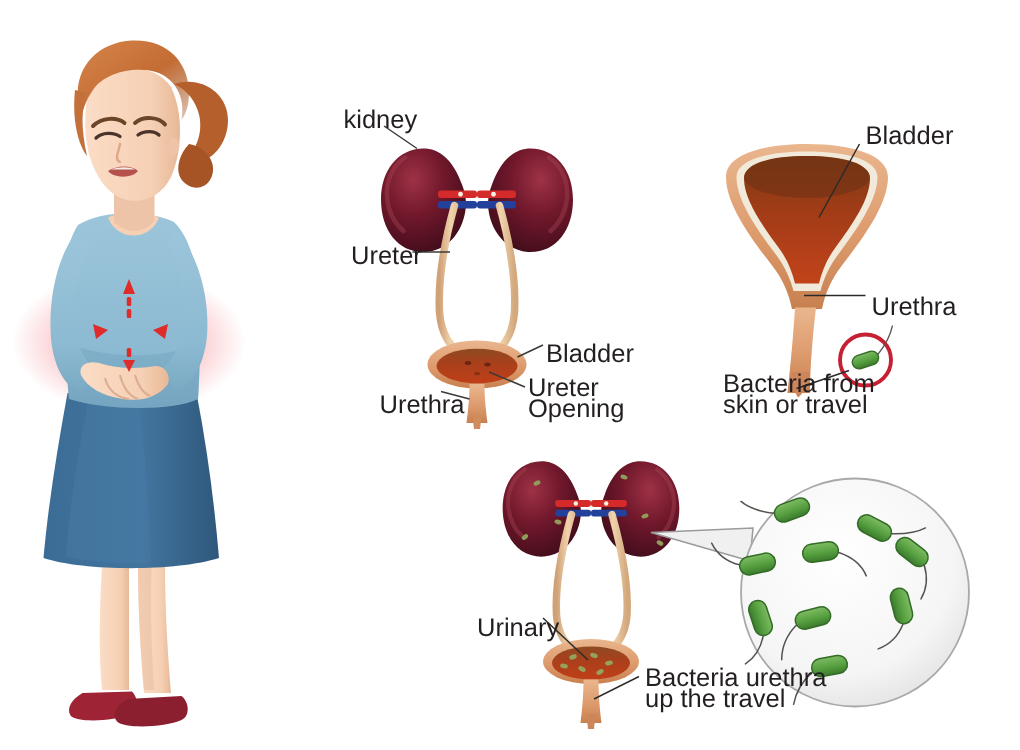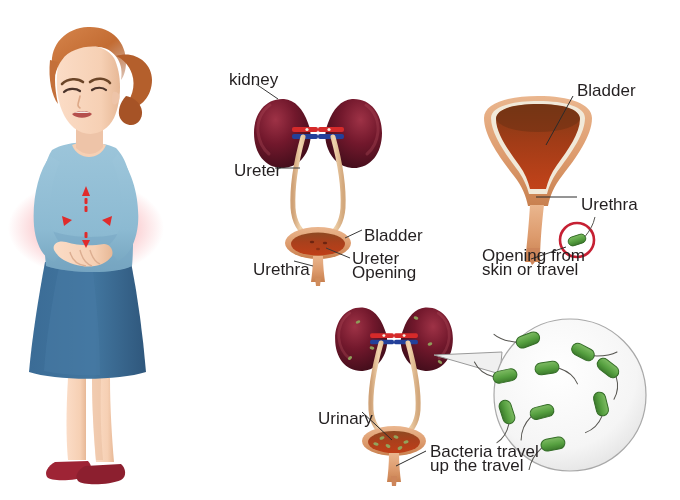--- a/index.html
+++ b/index.html
@@ -336,20 +336,20 @@
 
   <div class="lbl" style="left:229px; top:73px;">kidney</div>
   <div class="lbl" style="left:234px; top:164px;">Ureter</div>
   <div class="lbl" style="left:364px; top:229px;">Bladder</div>
   <div class="lbl" style="left:352px; top:252px;">Ureter</div>
   <div class="lbl" style="left:352px; top:266px;">Opening</div>
   <div class="lbl" style="left:253px; top:263px;">Urethra</div>
 
   <div class="lbl" style="left:577px; top:84px;">Bladder</div>
   <div class="lbl" style="left:581px; top:198px;">Urethra</div>
-  <div class="lbl" style="left:482px; top:249px;">Opening from</div>
+  <div class="lbl" style="left:482px; top:249px;">Bacteria from</div>
   <div class="lbl" style="left:482px; top:263px;">skin or travel</div>
 
   <div class="lbl" style="left:318px; top:412px;">Urinary</div>
-  <div class="lbl" style="left:430px; top:445px;">Bacteria travel</div>
+  <div class="lbl" style="left:430px; top:445px;">Bacteria urethra</div>
   <div class="lbl" style="left:430px; top:459px;">up the travel</div>
 
 </div>
 
 </body></html>

